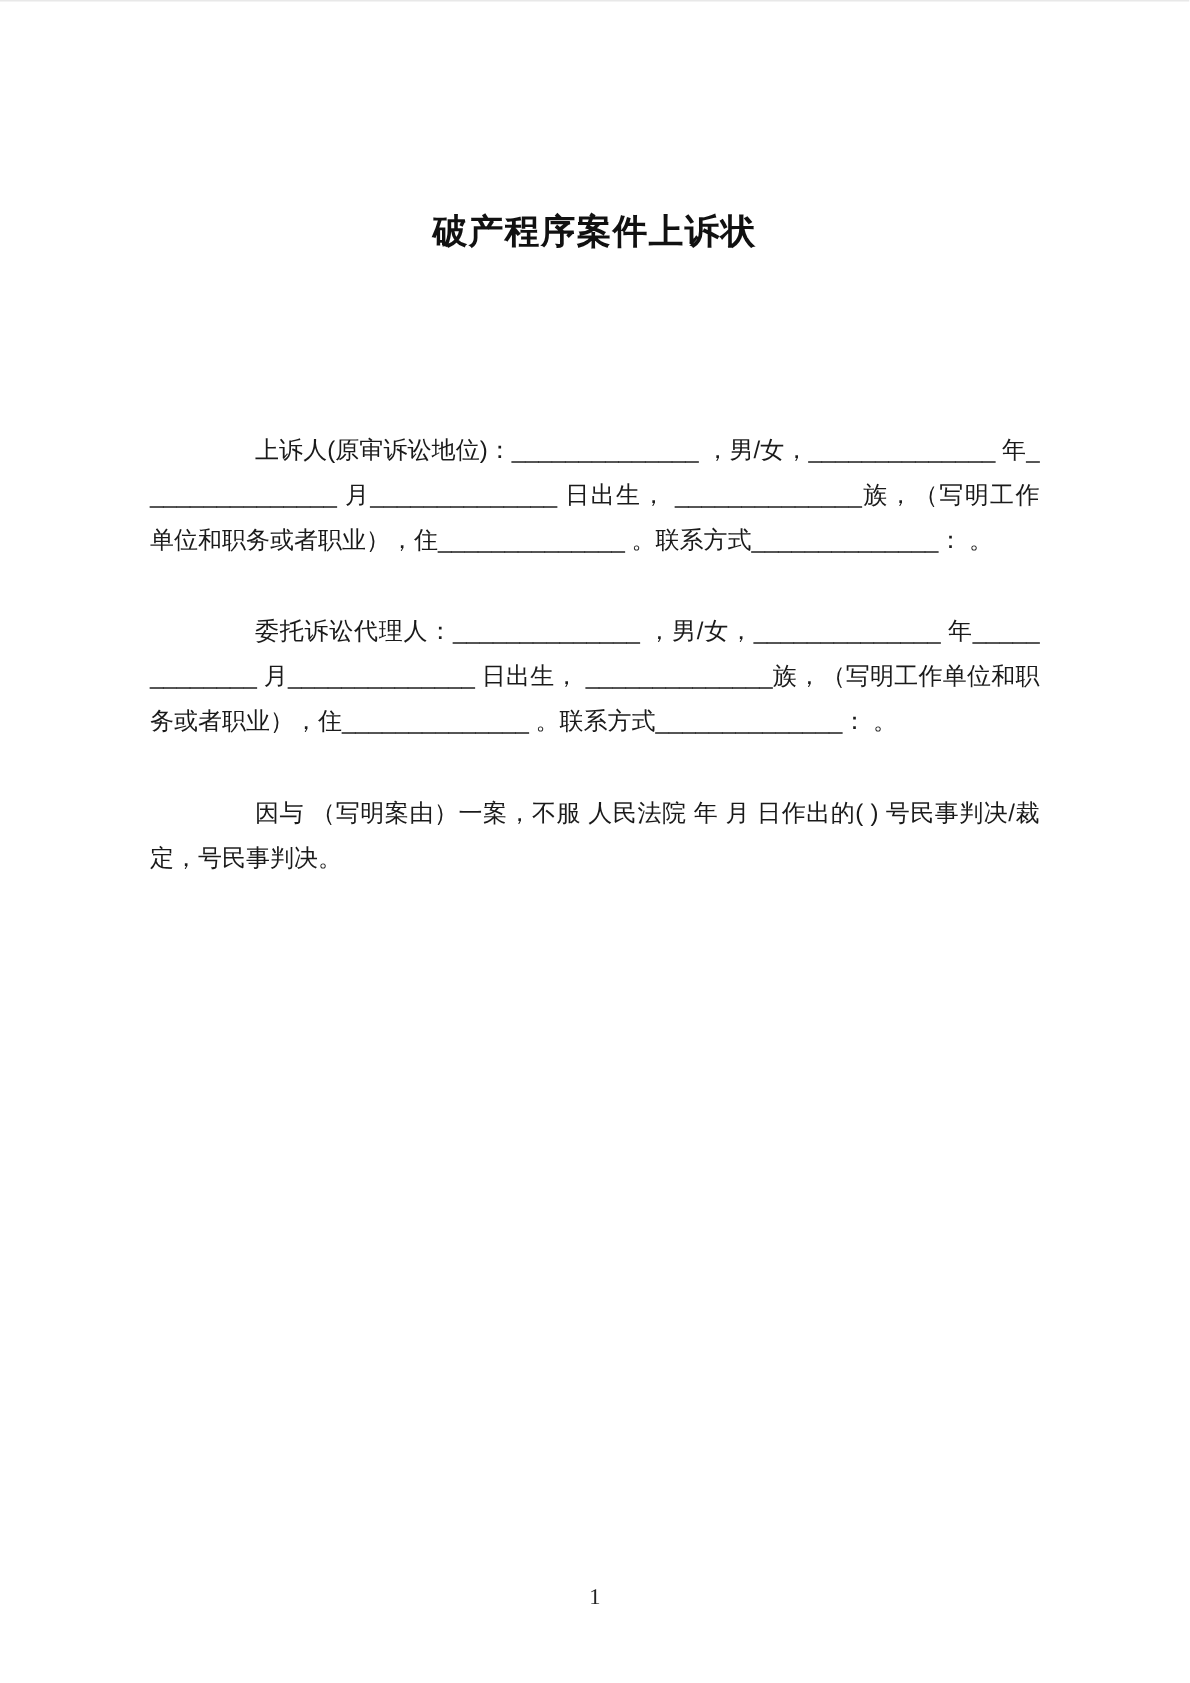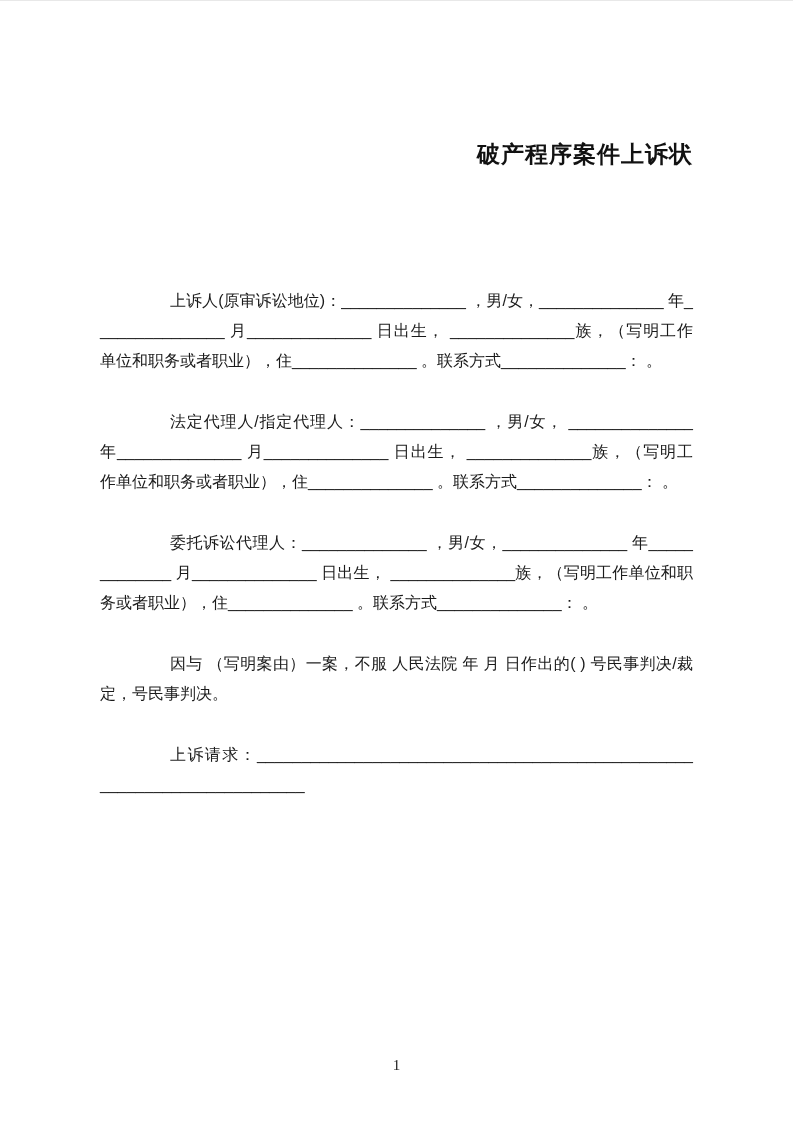--- a/index.html
+++ b/index.html
@@ -15,21 +15,21 @@
     background: #ffffff;
     box-sizing: border-box;
     padding: 138px 100px 0 100px;
     font-family: "Liberation Sans", "DejaVu Sans", sans-serif;
     color: #1a1a1a;
     border-top: 1px solid #e8e8e8;
     overflow: hidden;
   }
   .doc-title {
     margin: 0 0 116px 0;
-    text-align: right;
+    text-align: center;
     font-size: 23px;
     font-weight: bold;
     letter-spacing: 1px;
     color: #111111;
   }
   .doc-body p {
     margin: 0 0 31px 0;
     font-size: 16px;
     font-weight: normal;
     line-height: 30px;
@@ -54,27 +54,25 @@
 </head>
 <body>
 
 <div class="page">
 
   <h1 class="doc-title">破产程序案件上诉状</h1>
 
   <div class="doc-body">
     <p>上诉人(原审诉讼地位)：______________ ，男/女，______________ 年_______________ 月______________ 日出生， ______________族，（写明工作单位和职务或者职业），住______________ 。联系方式______________：  。</p>
 
-    <p>法定代理人/指定代理人：______________ ，男/女， ______________ 年______________ 月______________ 日出生， ______________族，（写明工作单位和职务或者职业），住______________ 。联系方式______________：  。</p>
 
     <p>委托诉讼代理人：______________ ，男/女，______________ 年_____________ 月______________ 日出生， ______________族，（写明工作单位和职务或者职业），住______________ 。联系方式______________：  。</p>
 
 
 
     <p>因与 （写明案由）一案，不服 人民法院 年 月 日作出的(  ) 号民事判决/裁定，号民事判决。</p>
 
-    <p>上诉请求：________________________________________________________________________</p>
 
   </div>
 
   <div class="page-footer">1</div>
 
 </div>
 
 </body></html>

